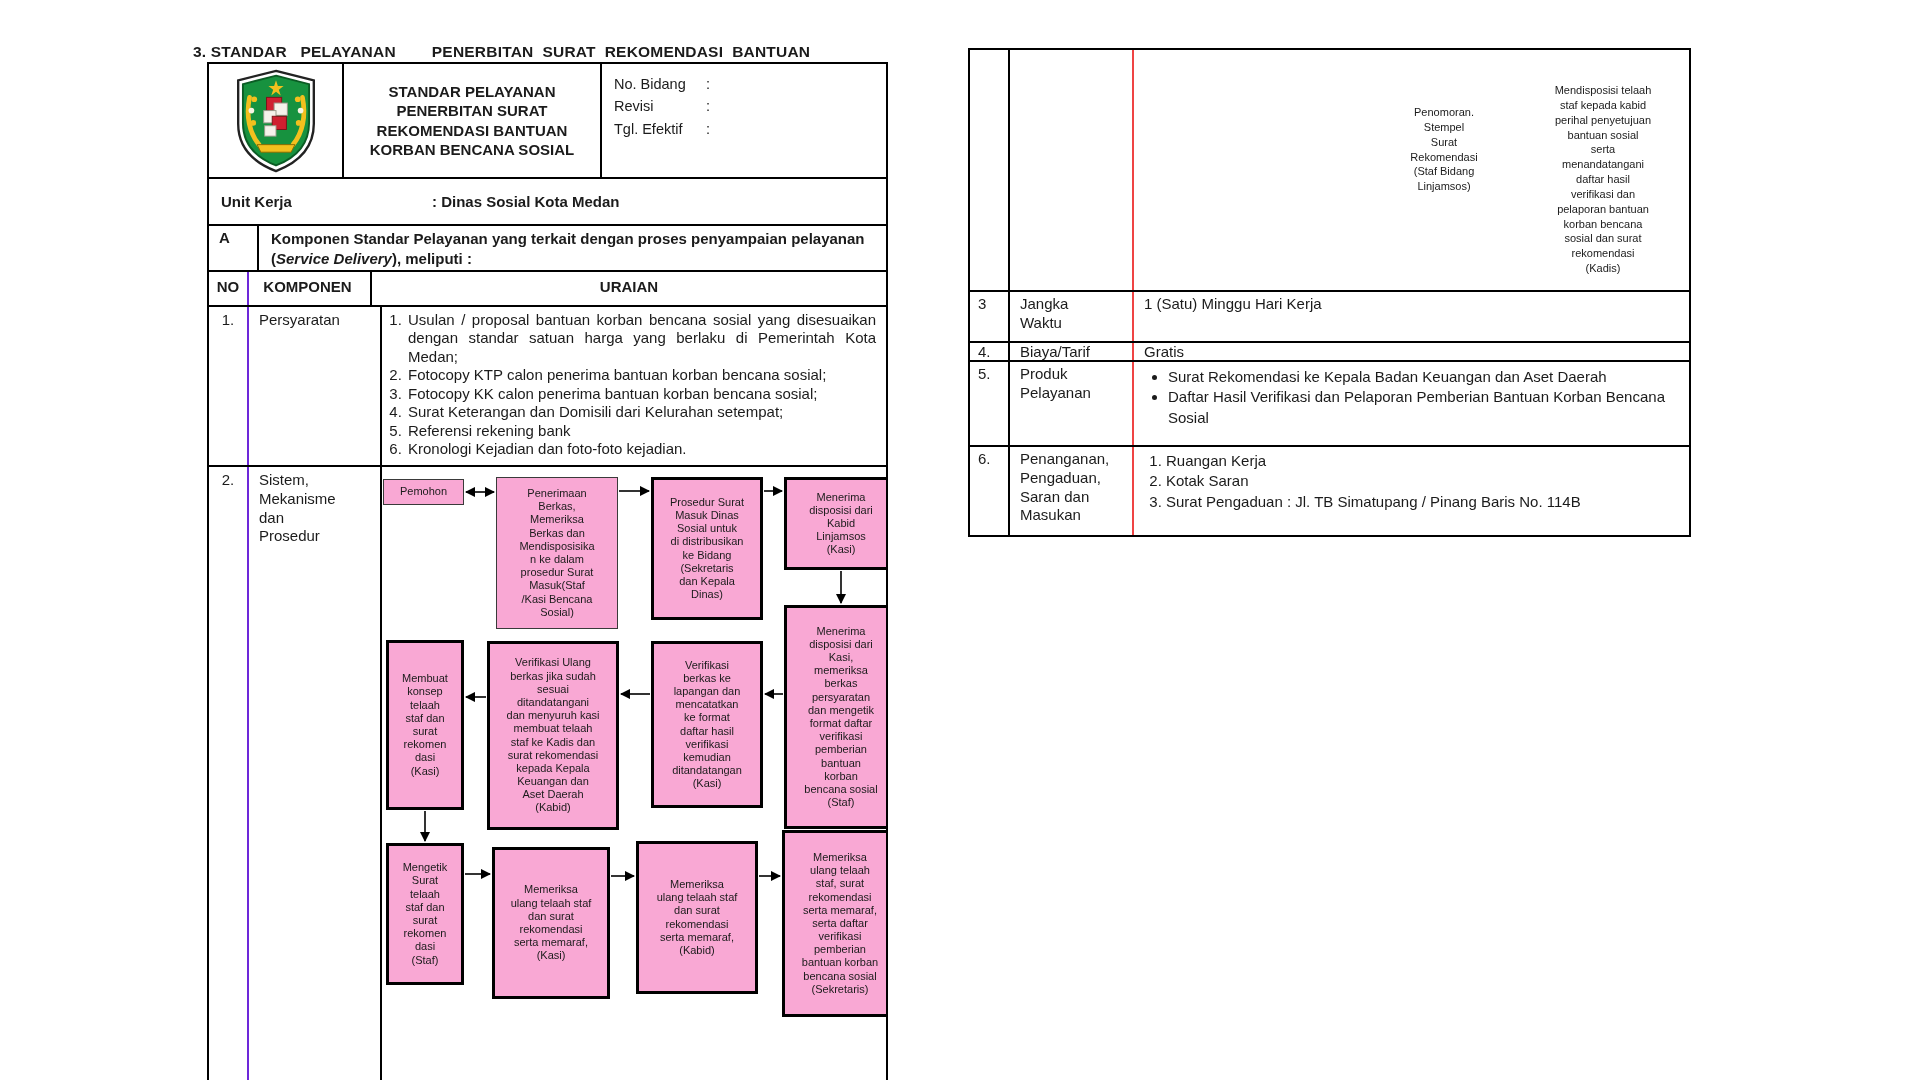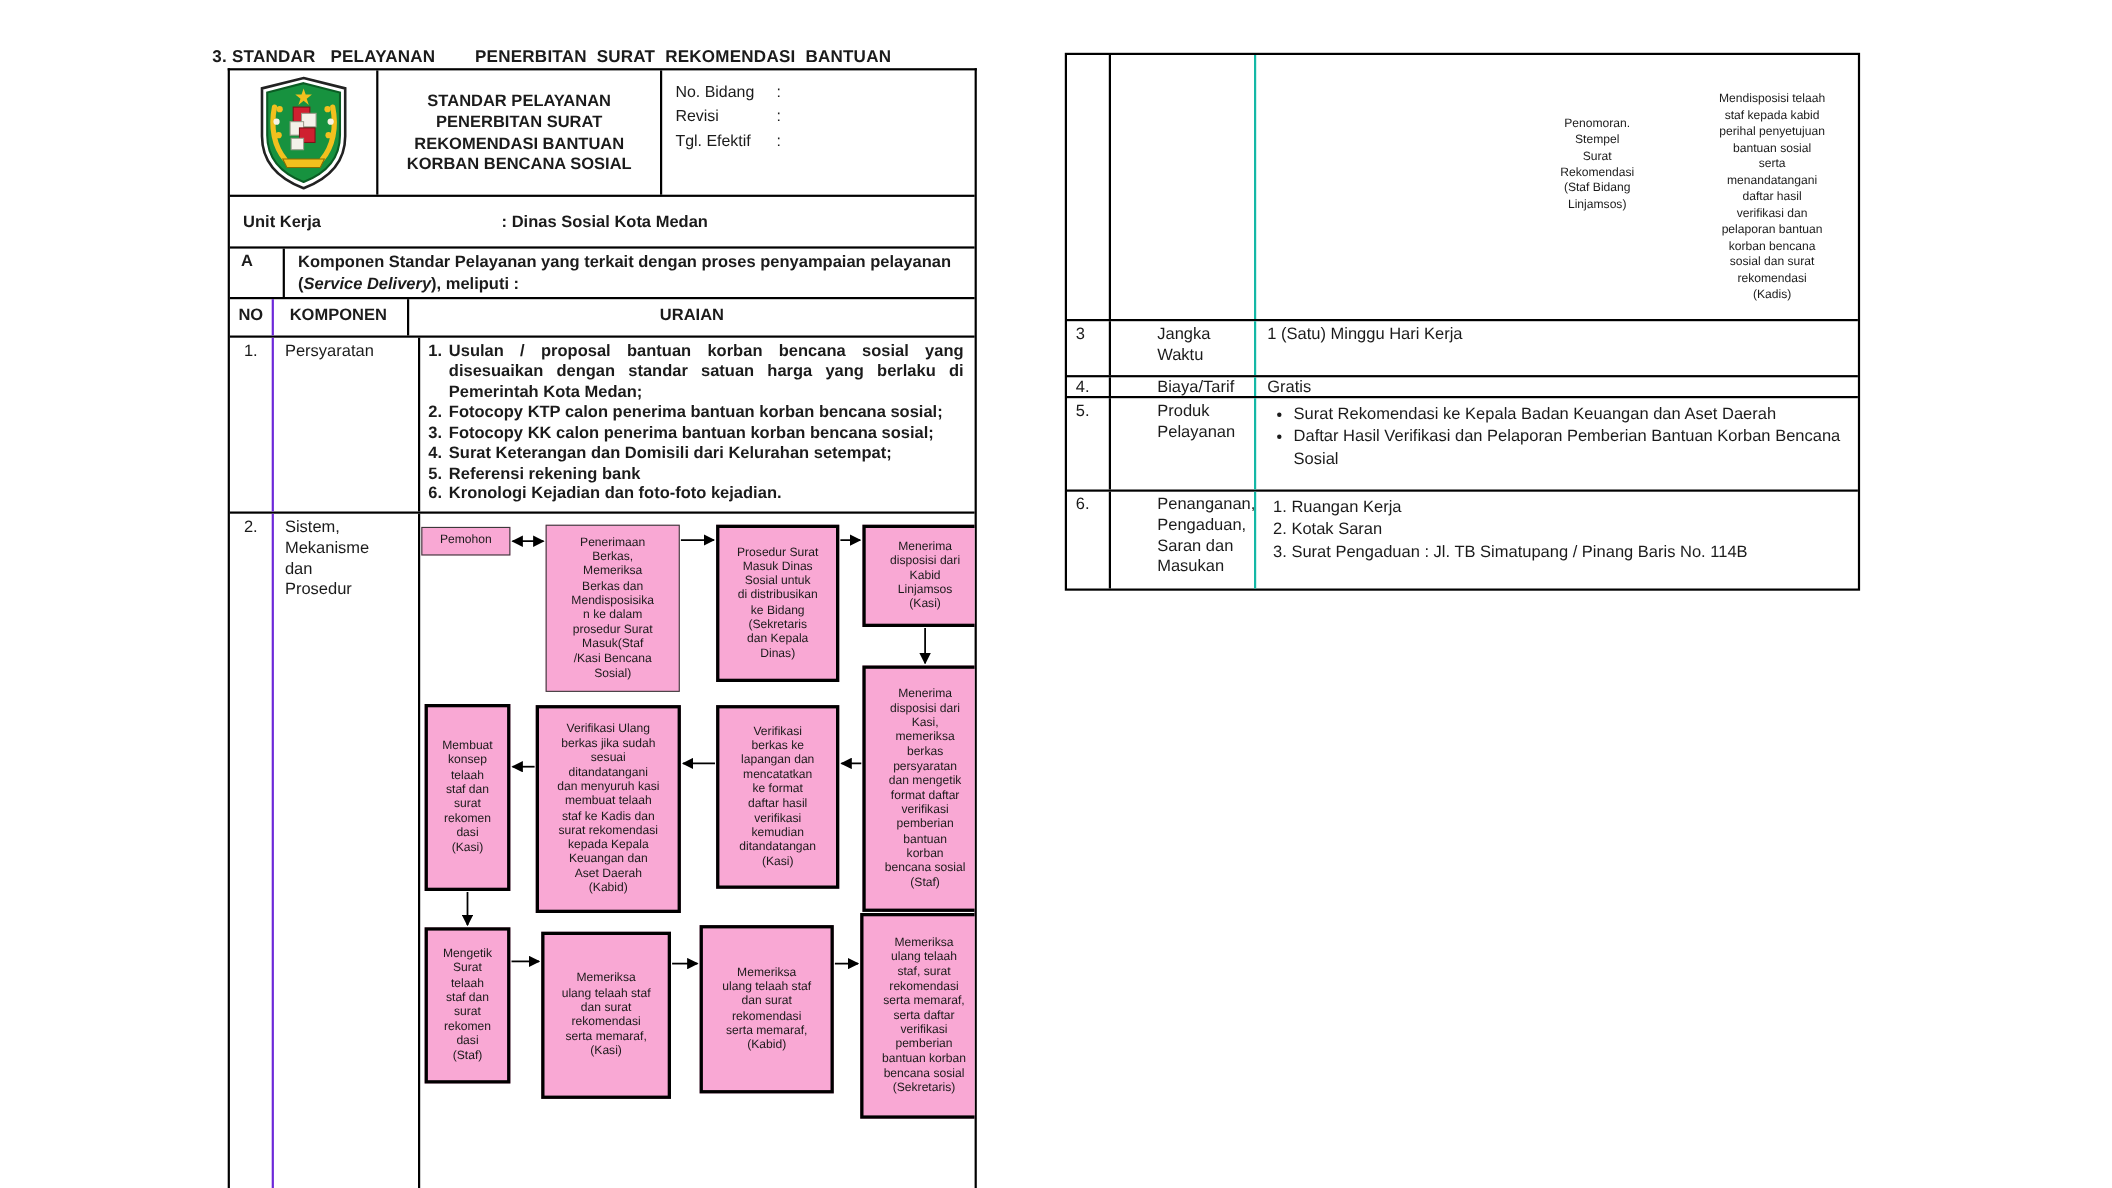--- a/index.html
+++ b/index.html
@@ -18,33 +18,33 @@
     border:2px solid #000;border-bottom:none;box-sizing:border-box;display:flex;flex-direction:column;background:#fff;}
   .lrow{display:flex;border-bottom:2px solid #000;box-sizing:border-box;flex:none;}
   .cell{box-sizing:border-box;}
   .lrow-head{height:115px;}
   .logo-cell{width:135px;border-right:2px solid #000;display:flex;align-items:center;justify-content:center;}
   .title-cell{width:258px;border-right:2px solid #000;display:flex;align-items:center;justify-content:center;
     text-align:center;font-weight:bold;font-size:15px;line-height:1.3;white-space:pre-line;padding:4px;}
   .doc-cell{flex:1;padding:9px 0 0 12px;font-size:14.5px;line-height:1.55;}
   .doc-field{display:flex;}
   .doc-label{width:92px;flex:none;}
-  .lrow-unit{height:47px;align-items:center;font-weight:bold;font-size:15px;gap:24px;}
+  .lrow-unit{height:47px;align-items:center;font-weight:bold;font-size:15px;}
   .unit-label{margin-left:12px;width:211px;flex:none;}
   .lrow-a{height:46px;}
   .a-no{width:38px;border-right:2px solid #000;font-weight:bold;font-size:15px;padding:3px 0 0 10px;}
   .a-text{flex:1;padding:3px 14px 0 12px;font-weight:bold;font-size:15px;line-height:1.3;}
   .lrow-colhead{height:35px;}
   .c-no{width:38px;border-right:2px solid #6d28d9;flex:none;padding:4px 0 0 0;text-align:center;font-size:15px;}
   .c-komp{width:117px;border-right:2px solid #000;flex:none;padding:4px 4px 0 10px;font-size:15px;line-height:1.25;}
   .c-uraian{flex:1;font-size:15px;position:relative;}
   .hd{font-weight:bold;text-align:center;padding-top:6px;}
   .lrow-colhead .c-komp{text-align:center;padding-left:0;}
   .lrow-1{height:160px;}
-  .req-list{margin:4px 0 0 0;padding:0 10px 0 24px;line-height:1.23;text-align:justify;font-weight:bold;}
+  .req-list{margin:4px 0 0 0;padding:0 10px 0 24px;line-height:1.23;text-align:justify;}
   .req-list li{padding-left:2px;}
   .lrow-2{flex:1;border-bottom:none;}
   .flowcell{overflow:hidden;}
   
   .fbox{position:absolute;box-sizing:border-box;display:flex;align-items:center;justify-content:center;
     text-align:center;font-size:11px;line-height:1.2;white-space:pre-line;padding:2px;background:#f9a8d4;}
   .thin{border:1.5px solid #3a3a3a;}
   .thick{border:3px solid #000;}
   .b1 {left:1px;  top:12px; width:81px; height:26px;}
   .b2 {left:114px;top:10px; width:122px;height:152px;}
@@ -58,21 +58,21 @@
   .b10{left:110px;top:380px;width:118px;height:152px;}
   .b11{left:254px;top:374px;width:122px;height:153px;}
   .b12{left:400px;top:363px;width:116px;height:187px;}
   .arrows{position:absolute;left:0;top:0;}
   
   .rtable{position:absolute;left:968px;top:48px;width:723px;height:489px;
     border:2px solid #000;box-sizing:border-box;display:flex;flex-direction:column;background:#fff;}
   .rrow{display:flex;border-bottom:2px solid #000;box-sizing:border-box;flex:none;}
   .rrow:last-child{border-bottom:none;}
   .r-no{width:40px;border-right:2px solid #000;flex:none;padding:3px 0 0 8px;font-size:15px;box-sizing:border-box;}
-  .r-komp{width:100px;border-right:2px solid #14b8a6;flex:none;padding:3px 4px 0 10px;font-size:15px;line-height:1.25;box-sizing:border-box;margin-left:32px;}
+  .r-komp{width:124px;border-right:2px solid #ef4444;flex:none;padding:3px 4px 0 10px;font-size:15px;line-height:1.25;box-sizing:border-box;}
   .r-content{flex:1;font-size:15px;position:relative;box-sizing:border-box;padding:3px 8px 0 10px;}
   .rr-flow{height:242px;}
   .rr-3{height:51px;}
   .rr-4{height:19px;}
   .rr-4 .r-no,.rr-4 .r-komp,.rr-4 .r-content{padding-top:0;}
   .rr-5{height:85px;}
   .rr-6{flex:1;}
   .flow-text{position:absolute;text-align:center;font-size:11px;line-height:1.35;white-space:pre-line;}
   .ft-a{left:255px;top:55px;width:110px;}
   .ft-b{left:395px;top:33px;width:148px;}

